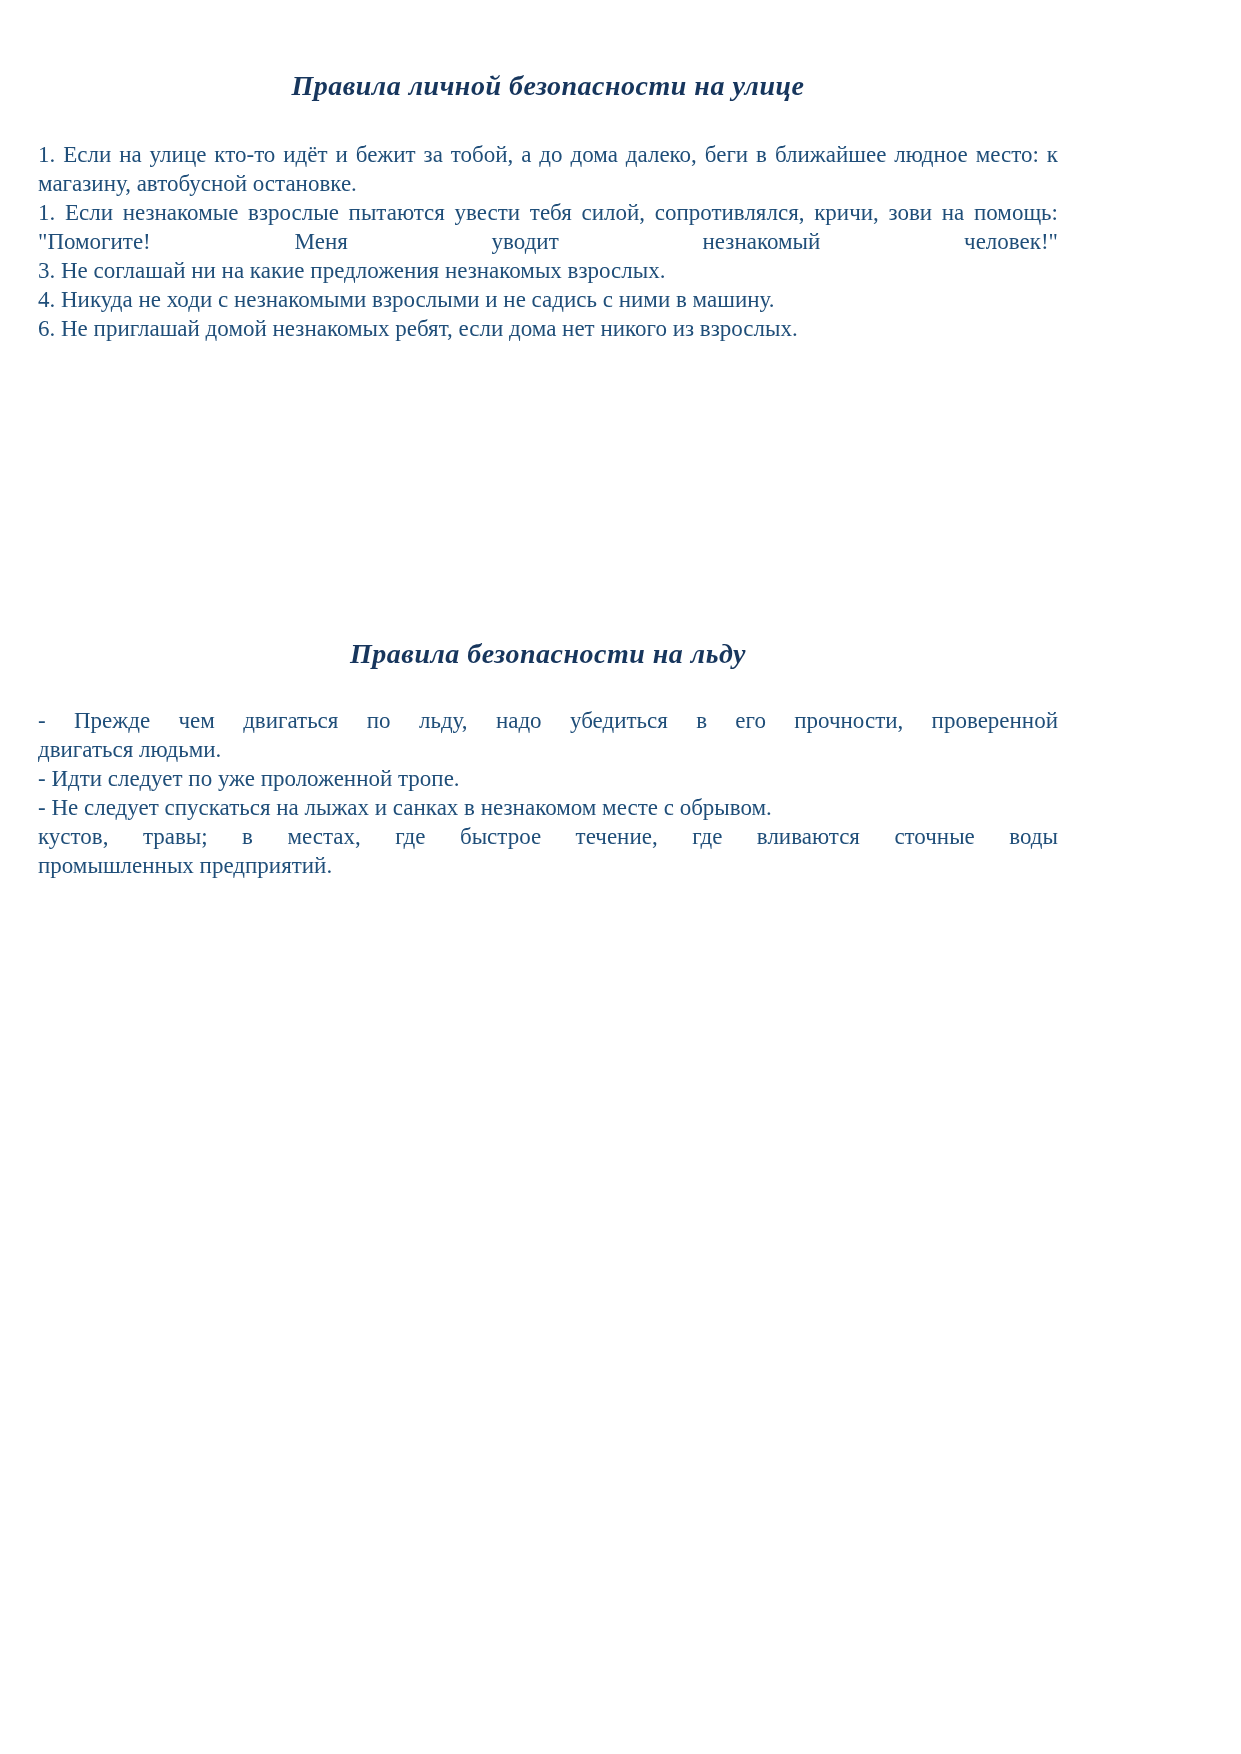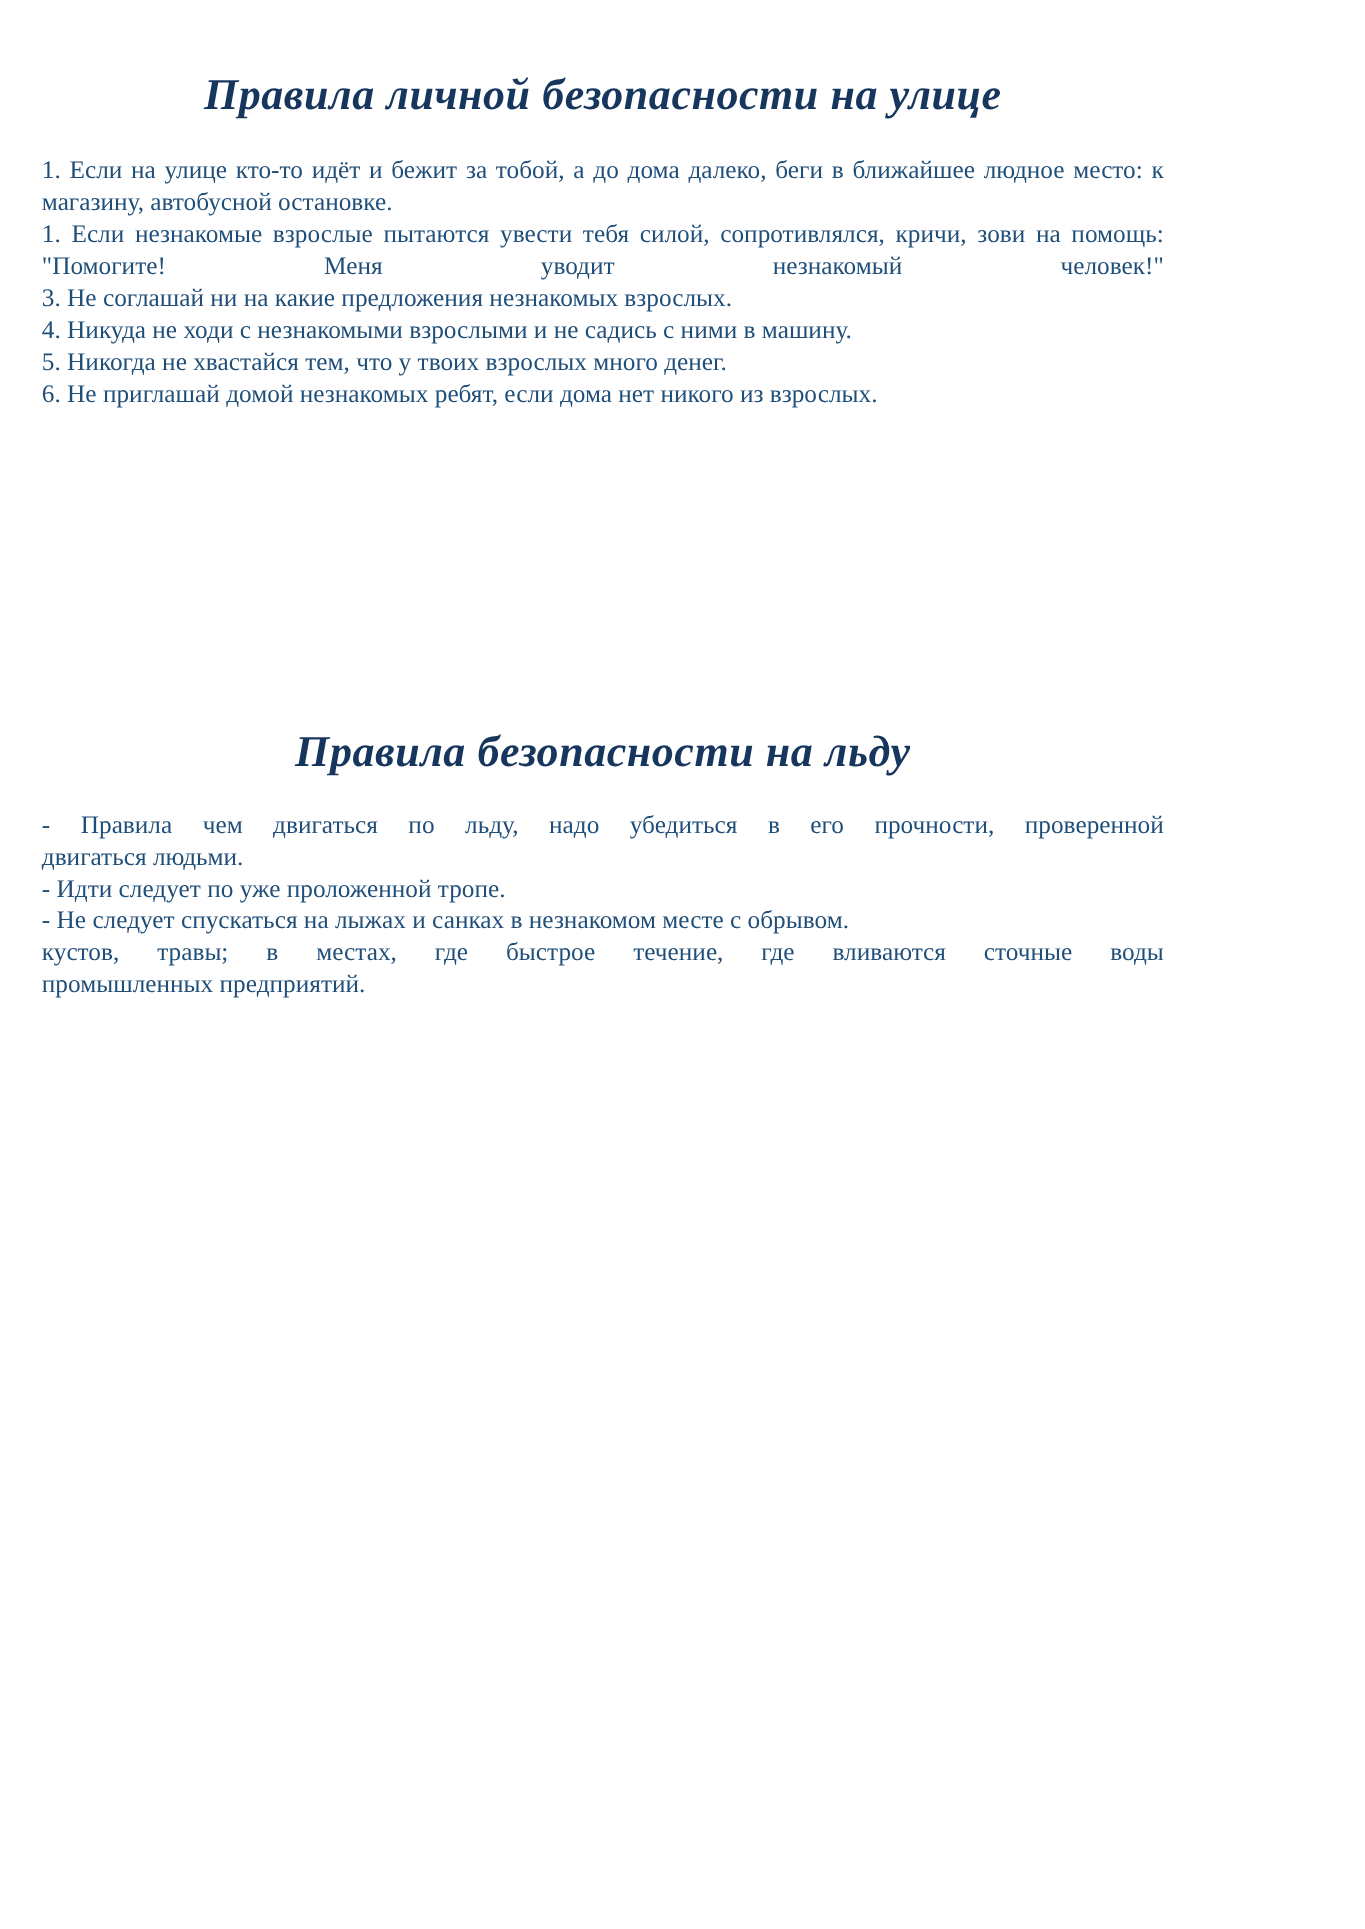--- a/index.html
+++ b/index.html
@@ -10,21 +10,21 @@
     background: #ffffff;
     padding: 64px 183px 0 38px;
     font-family: "Liberation Serif", serif;
     overflow: hidden;
   }
   .doc-title {
     margin: 0;
     text-align: center;
     font-style: italic;
     font-weight: bold;
-    font-size: 40px;
+    font-size: 28px;
     line-height: 44px;
     color: var(--heading-color, #17365d);
     letter-spacing: 0.5px;
   }
   .sec2-title { margin-top: 289px; }
   .section-content { margin-top: 32px; }
   .sec2-content { margin-top: 30px; }
   .line {
     font-size: 23px;
     line-height: 29px;
@@ -43,28 +43,27 @@
 
   <h1 class="doc-title">Правила личной безопасности на улице</h1>
 
   <div class="section-content">
     <div class="line stretch">1. Если на улице кто-то идёт и бежит за тобой, а до дома далеко, беги в ближайшее людное место: к</div>
     <div class="line">магазину, автобусной остановке.</div>
     <div class="line stretch">1. Если незнакомые взрослые пытаются увести тебя силой, сопротивлялся, кричи, зови на помощь:</div>
     <div class="line stretch">"Помогите! Меня уводит незнакомый человек!"</div>
     <div class="line">3. Не соглашай ни на какие предложения незнакомых взрослых.</div>
     <div class="line">4. Никуда не ходи с незнакомыми взрослыми и не садись с ними в машину.</div>
-    <div class="line">5. Никогда не хвастайся тем, что у твоих взрослых много денег.</div>
     <div class="line">6. Не приглашай домой незнакомых ребят, если дома нет никого из взрослых.</div>
   </div>
 
   <h1 class="doc-title sec2-title">Правила безопасности на льду</h1>
 
   <div class="section-content sec2-content">
-    <div class="line stretch">- Правила чем двигаться по льду, надо убедиться в его прочности, проверенной</div>
+    <div class="line stretch">- Прежде чем двигаться по льду, надо убедиться в его прочности, проверенной</div>
     <div class="line">двигаться людьми.</div>
     <div class="line">- Идти следует по уже проложенной тропе.</div>
     <div class="line">- Не следует спускаться на лыжах и санках в незнакомом месте с обрывом.</div>
     <div class="line stretch">кустов, травы; в местах, где быстрое течение, где вливаются сточные воды</div>
     <div class="line">промышленных предприятий.</div>
   </div>
 
 </div>
 
 </body></html>

